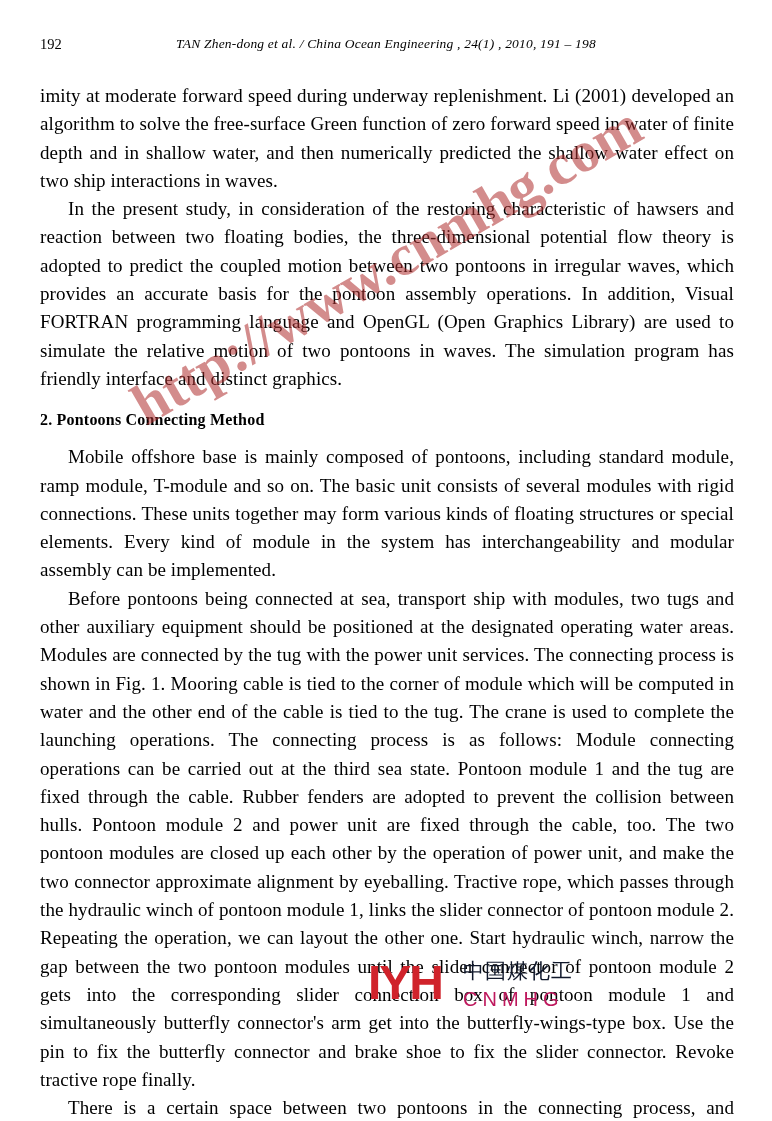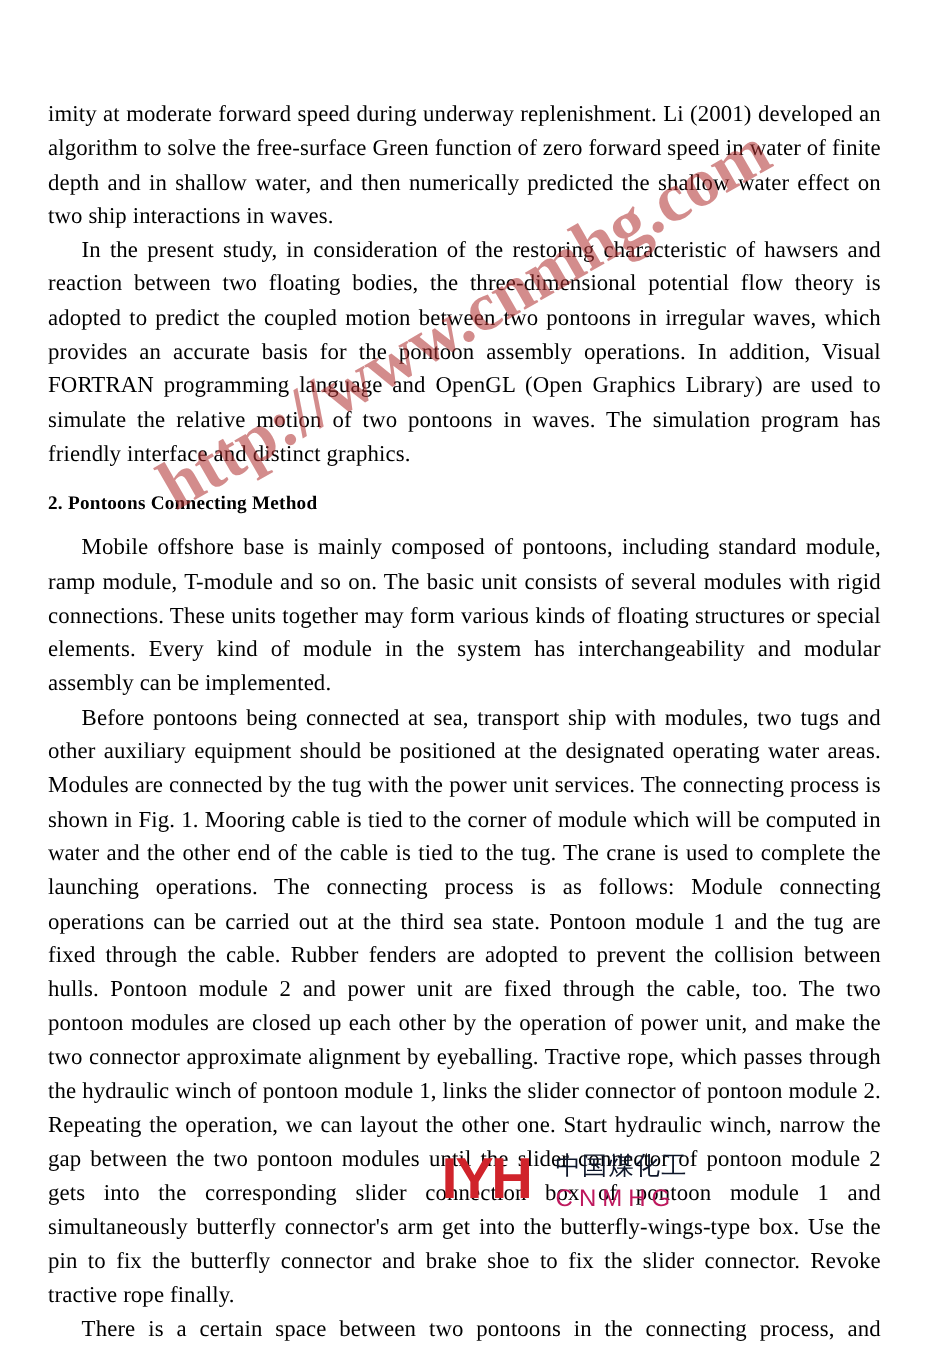--- a/index.html
+++ b/index.html
@@ -131,20 +131,24 @@
     color: #be185d;
     letter-spacing: 5px;
     white-space: nowrap;
   }
 </style>
 </head>
 <body>
 
 <div class="page">
 
+  <div class="header">
+    <div class="page-number">192</div>
+    <div class="running-head">TAN Zhen-dong et al. / China Ocean Engineering , 24(1) , 2010, 191 – 198</div>
+  </div>
 
   <div class="content">
     <p class="para">imity at moderate forward speed during underway replenishment. Li (2001) developed an algorithm to solve the free-surface Green function of zero forward speed in water of finite depth and in shallow water, and then numerically predicted the shallow water effect on two ship interactions in waves.</p>
     <p class="para indent">In the present study, in consideration of the restoring characteristic of hawsers and reaction between two floating bodies, the three-dimensional potential flow theory is adopted to predict the coupled motion between two pontoons in irregular waves, which provides an accurate basis for the pontoon assembly operations. In addition, Visual FORTRAN programming language and OpenGL (Open Graphics Library) are used to simulate the relative motion of two pontoons in waves. The simulation program has friendly interface and distinct graphics.</p>
 
     <h2 class="section">2. Pontoons Connecting Method</h2>
 
     <p class="para indent">Mobile offshore base is mainly composed of pontoons, including standard module, ramp module, T-module and so on. The basic unit consists of several modules with rigid connections. These units together may form various kinds of floating structures or special elements. Every kind of module in the system has interchangeability and modular assembly can be implemented.</p>
     <p class="para indent">Before pontoons being connected at sea, transport ship with modules, two tugs and other auxiliary equipment should be positioned at the designated operating water areas. Modules are connected by the tug with the power unit services. The connecting process is shown in Fig. 1. Mooring cable is tied to the corner of module which will be computed in water and the other end of the cable is tied to the tug. The crane is used to complete the launching operations. The connecting process is as follows: Module connecting operations can be carried out at the third sea state. Pontoon module 1 and the tug are fixed through the cable. Rubber fenders are adopted to prevent the collision between hulls. Pontoon module 2 and power unit are fixed through the cable, too. The two pontoon modules are closed up each other by the operation of power unit, and make the two connector approximate alignment by eyeballing. Tractive rope, which passes through the hydraulic winch of pontoon module 1, links the slider connector of pontoon module 2. Repeating the operation, we can layout the other one. Start hydraulic winch, narrow the gap between the two pontoon modules until the slider connector of pontoon module 2 gets into the corresponding slider connection box of pontoon module 1 and simultaneously butterfly connector's arm get into the butterfly-wings-type box. Use the pin to fix the butterfly connector and brake shoe to fix the slider connector. Revoke tractive rope finally.</p>
 

